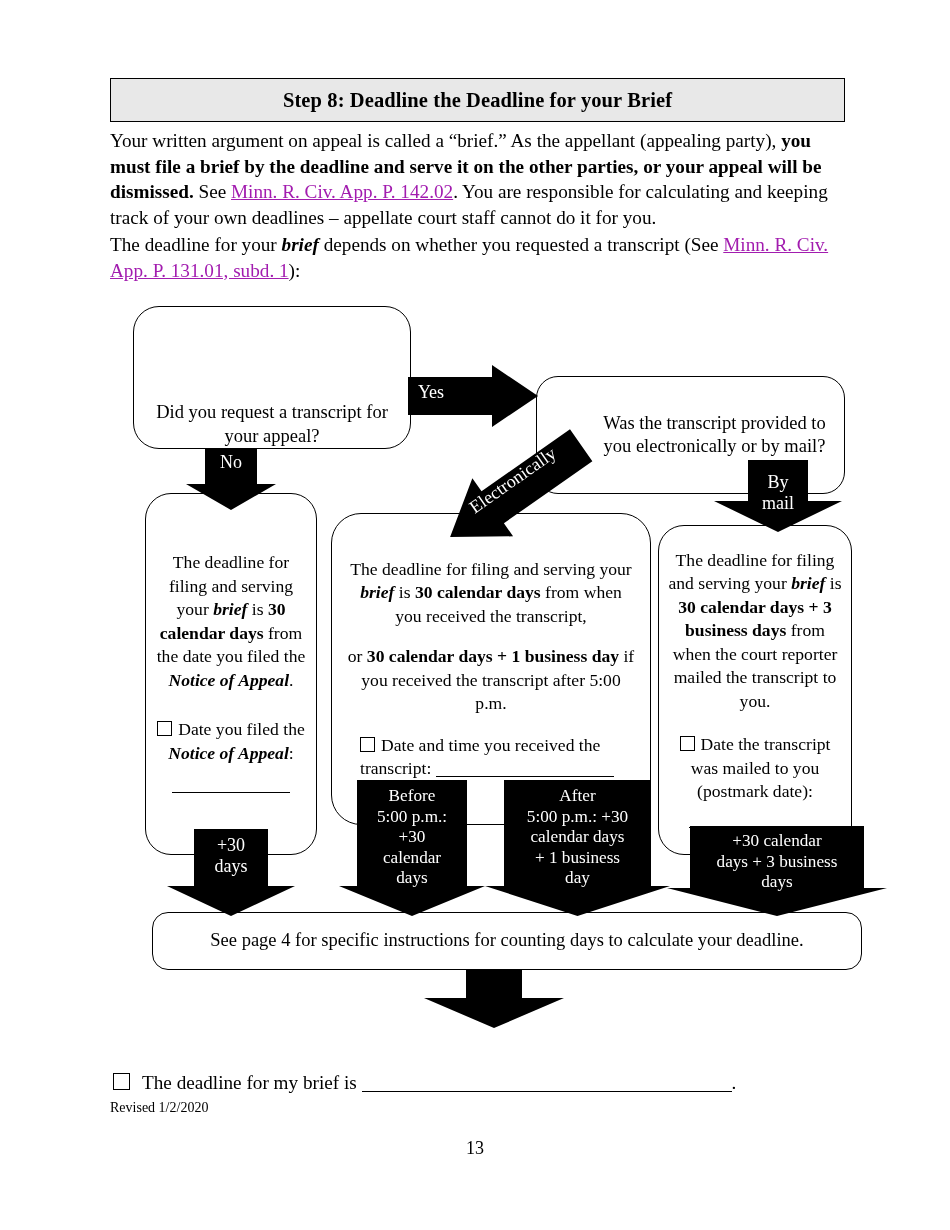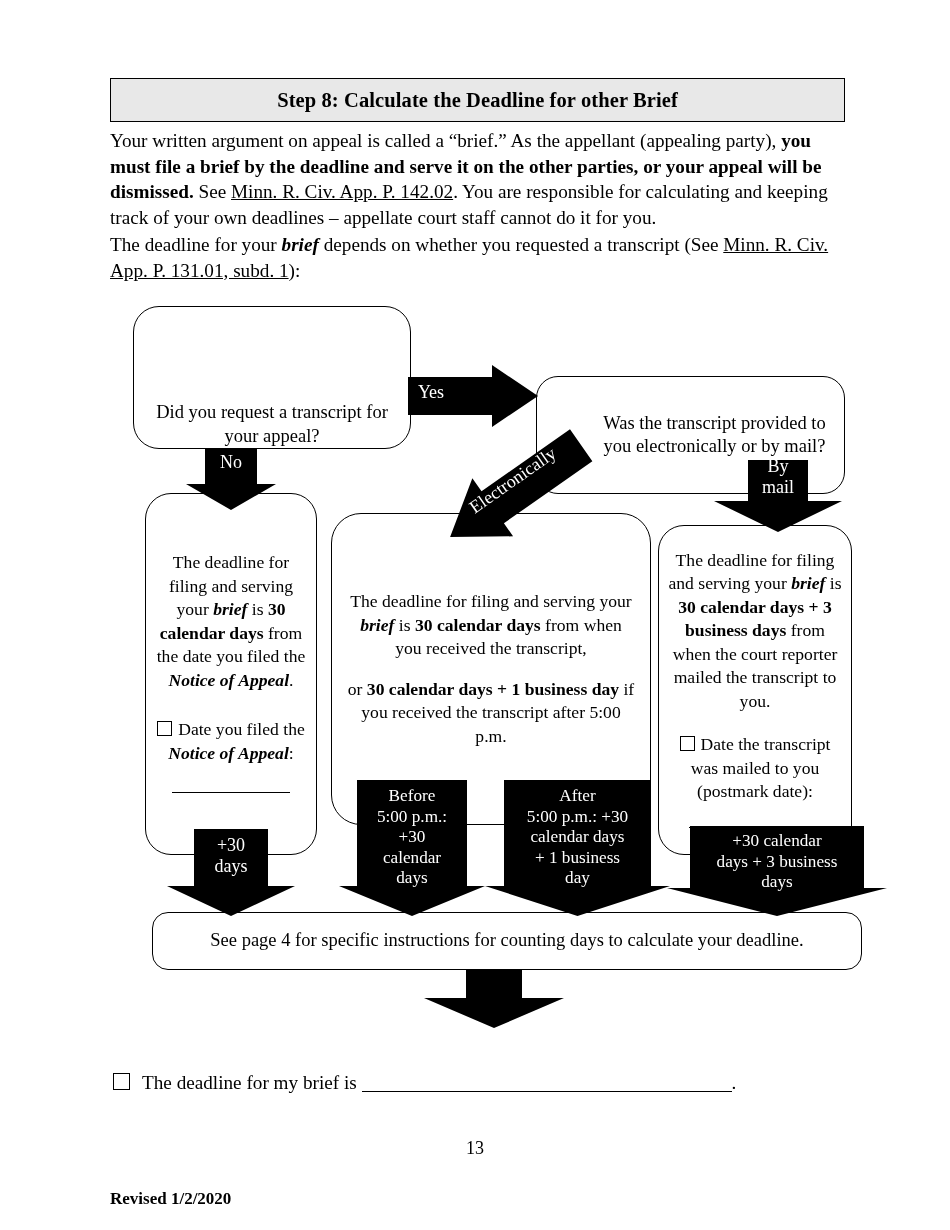--- a/index.html
+++ b/index.html
@@ -41,21 +41,21 @@
     position: absolute;
     left: 110px;
     width: 736px;
     font-size: 19.2px;
     line-height: 25.6px;
     text-align: left;
   }
   #para-1 { top: 128px; }
   #para-2 { top: 232px; }
   .lnk {
-    color: #000000;
+    color: #a21caf;
     text-decoration: underline;
   }
   b.bd { font-weight: bold; }
   i.bi { font-weight: bold; font-style: italic; }
 
   
   #flow {
     position: absolute;
     left: 0;
     top: 0;
@@ -142,30 +142,30 @@
     position: absolute;
     left: 0;
     top: 1138px;
     width: 950px;
     text-align: center;
     font-size: 18px;
   }
   #footer-revised {
     position: absolute;
     left: 110px;
-    top: 1189px;
-    font-size: 17px;
-    font-weight: bold;
+    top: 1100px;
+    font-size: 14px;
+    font-weight: normal;
   }
 </style>
 </head>
 <body>
 
 <div class="page-banner">
-  <div class="page-banner-title">Step 8: Calculate the Deadline for other Brief</div>
+  <div class="page-banner-title">Step 8: Deadline the Deadline for your Brief</div>
 </div>
 
 <div class="para" id="para-1"><span>Your written argument on appeal is called a “brief.” As the appellant (appealing party), </span><b class="bd">you must file a brief by the deadline and serve it on the other parties, or your appeal will be dismissed.</b><span> See </span><a class="lnk" href="#">Minn. R. Civ. App. P. 142.02</a><span>.  You are responsible for calculating and keeping track of your own deadlines – appellate court staff cannot do it for you.</span></div>
 
 <div class="para" id="para-2"><span>The deadline for your </span><i class="bi">brief</i><span> depends on whether you requested a transcript (See </span><a class="lnk" href="#">Minn. R. Civ. App. P. 131.01, subd. 1</a><span>):</span></div>
 
 <div id="flow">
 
   <div class="fbox node" id="box-q1">
     <div class="inner">Did you request a transcript for your appeal?</div>
@@ -180,20 +180,21 @@
       <p><span>The deadline for filing and serving your </span><i class="bi">brief</i><span> is </span><b class="bd">30 calendar days</b><span> from the date you filed the </span><i class="bi">Notice of Appeal</i><span>.</span></p>
       <p style="margin-top:26px;"><span class="cbx"></span><span>Date you filed the </span><i class="bi">Notice of Appeal</i><span>:</span></p>
       <p style="margin-top:8px;"><span class="blank" style="width:118px;"></span></p>
     </div>
   </div>
 
   <div class="fbox node" id="box-elec">
     <div class="inner" style="padding:0 14px;">
       <p><span>The deadline for filing and serving your </span><i class="bi">brief</i><span> is </span><b class="bd">30 calendar days</b><span> from when you received the transcript,</span></p>
       <p><span>or </span><b class="bd">30 calendar days + 1 business day</b><span> if you received the transcript after 5:00 p.m.</span></p>
+      <p style="margin-top:18px; text-align:left; padding-left:14px;"><span class="cbx"></span><span>Date and time you received the transcript: </span><span class="blank" style="width:178px;"></span></p>
     </div>
   </div>
 
   <div class="fbox node" id="box-mail">
     <div class="inner">
       <p><span>The deadline for filing and serving your </span><i class="bi">brief</i><span> is </span><b class="bd">30 calendar days + 3 business days</b><span> from when the court reporter mailed the transcript to you.</span></p>
       <p style="margin-top:20px;"><span class="cbx"></span><span>Date the transcript was mailed to you (postmark date):</span></p>
       <p style="margin-top:4px;"><span class="blank" style="width:132px;"></span></p>
     </div>
   </div>
@@ -223,21 +224,21 @@
       </g>
     </svg>
   </div>
   <div class="arrow-label" style="left:438px; top:470px; width:150px; transform:rotate(-35deg); transform-origin:center center; font-style:normal;">Electronically</div>
 
   <div class="arrow node" style="left:714px; top:460px;">
     <svg width="128" height="72" viewBox="0 0 128 72">
       <polygon points="34,0 94,0 94,41 128,41 64,72 0,41 34,41" fill="#000"></polygon>
     </svg>
   </div>
-  <div class="arrow-label" style="left:714px; top:456px; width:128px;">By
+  <div class="arrow-label" style="left:714px; top:472px; width:128px;">By
 mail</div>
 
   <div class="arrow node" style="left:167px; top:829px;">
     <svg width="128" height="87" viewBox="0 0 128 87">
       <polygon points="27,0 101,0 101,57 128,57 64,87 0,57 27,57" fill="#000"></polygon>
     </svg>
   </div>
   <div class="arrow-label" style="left:167px; top:835px; width:128px;">+30
 days</div>
 

